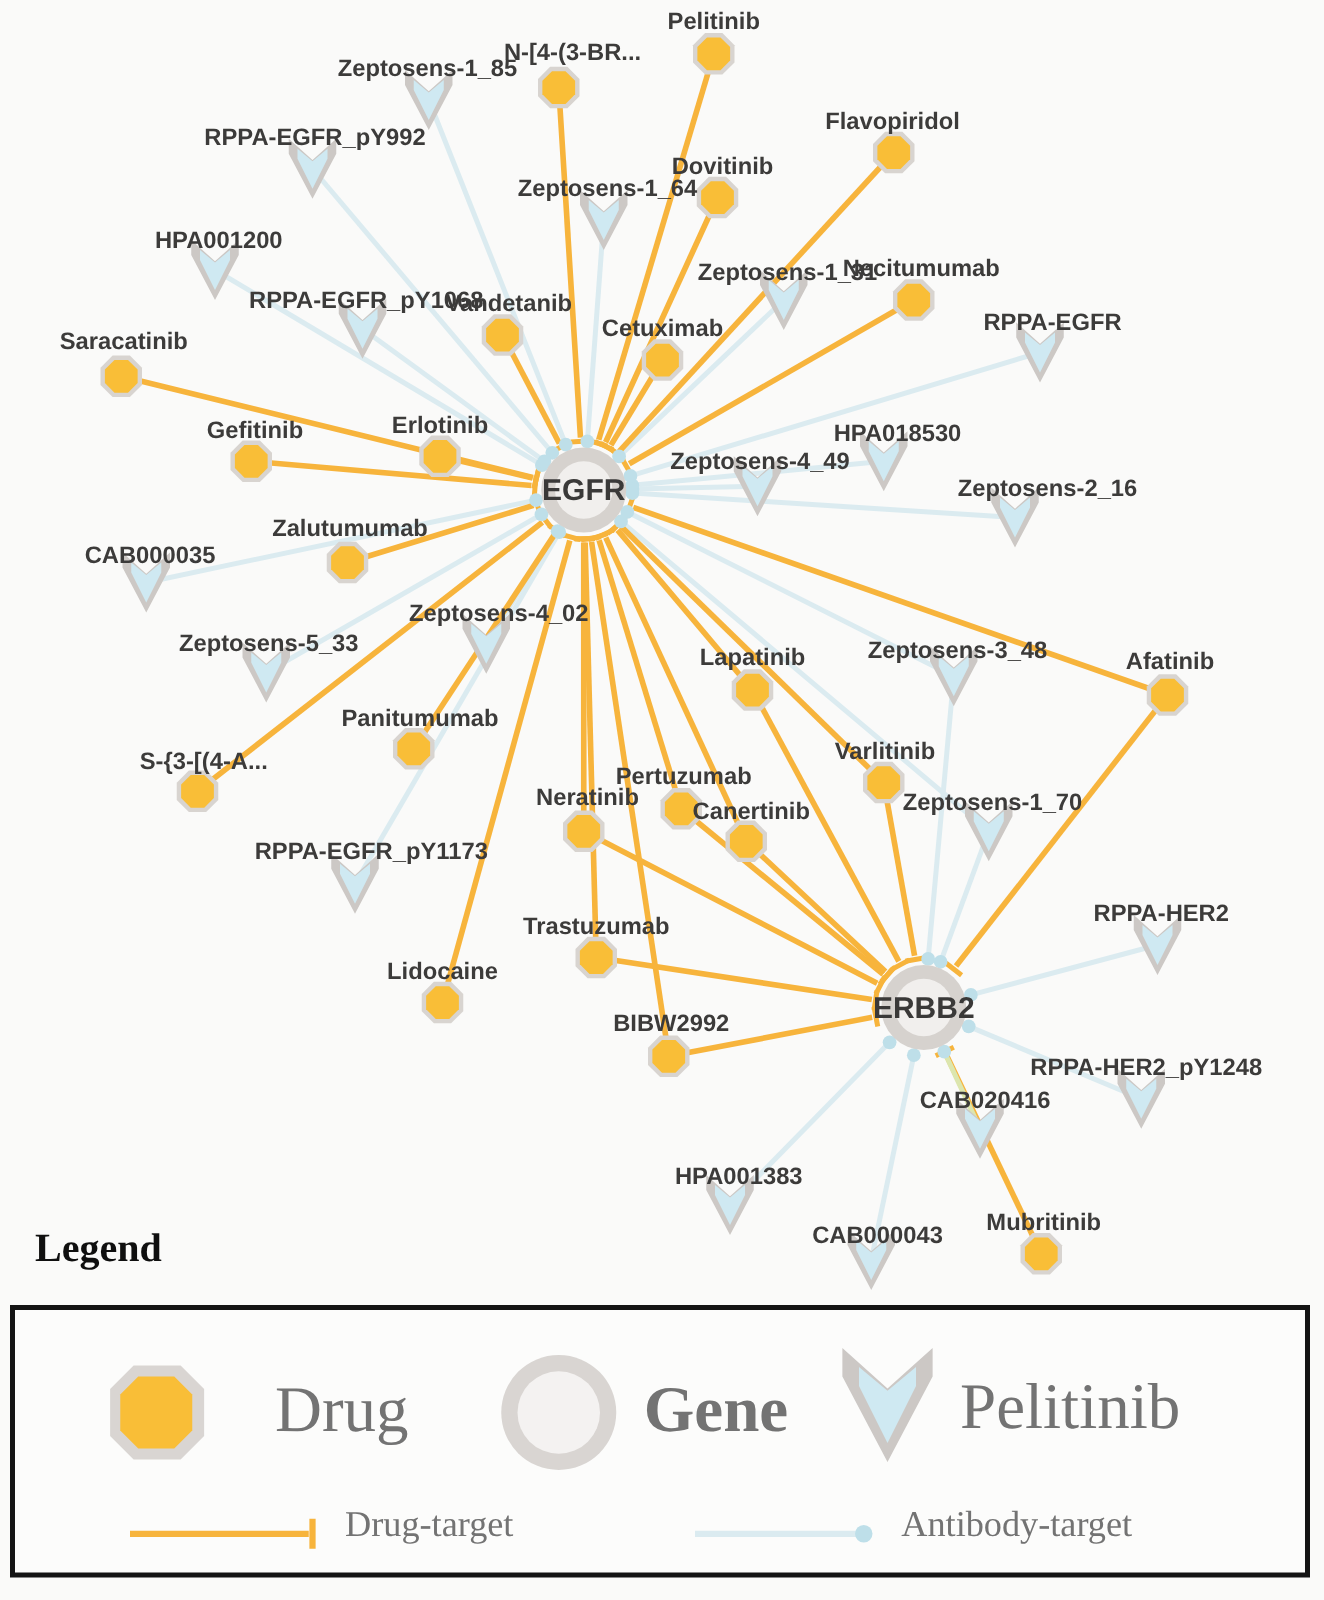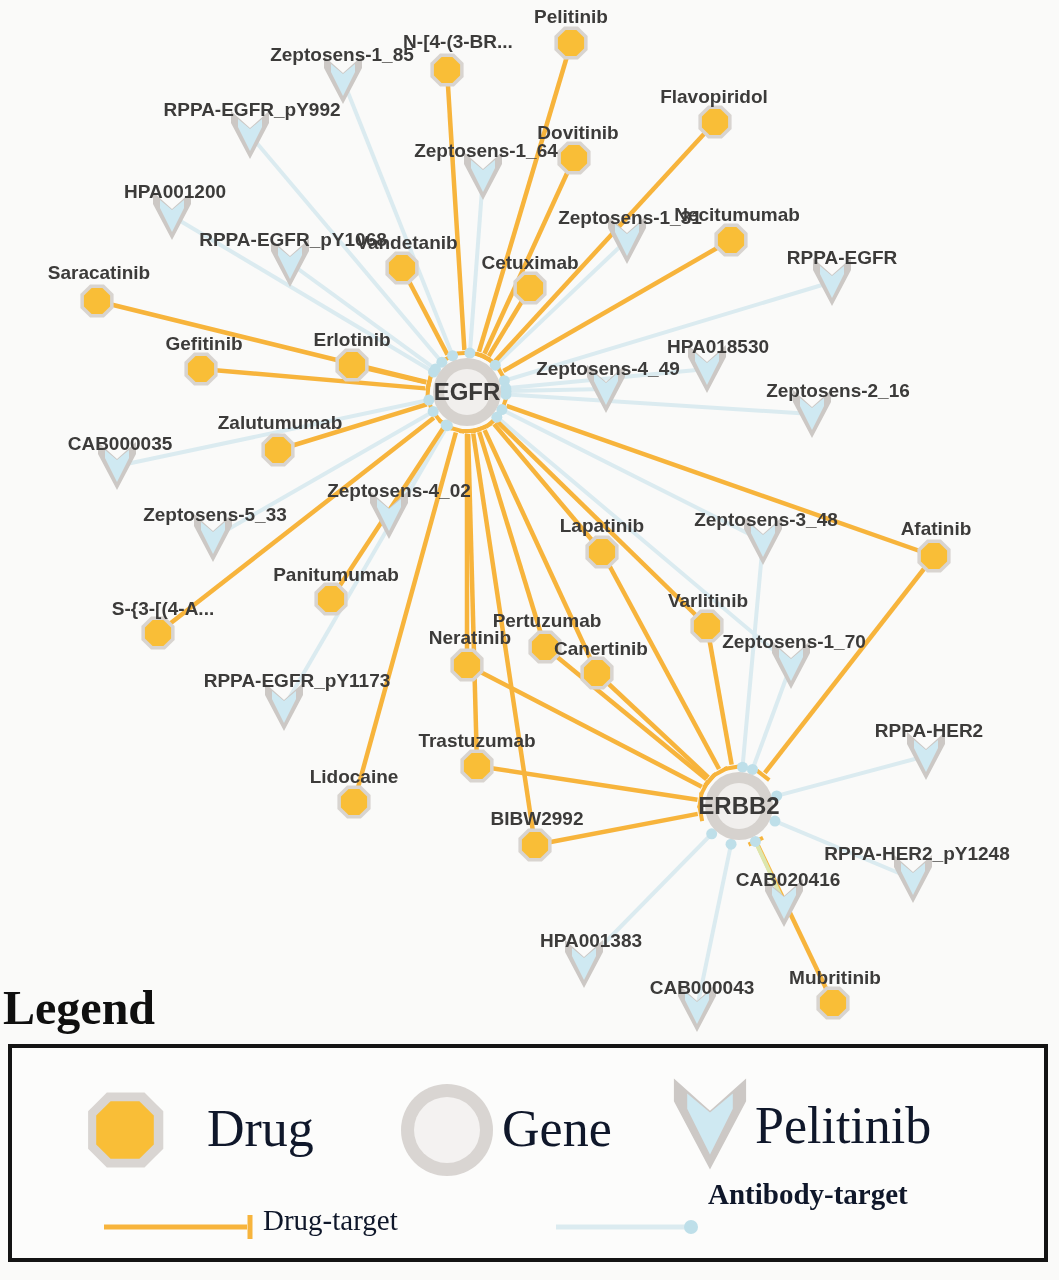--- a/index.html
+++ b/index.html
@@ -1,30 +1,30 @@
 <!DOCTYPE html>
 <html><head>
 <meta charset="utf-8">
 <style>
   html,body{margin:0;padding:0;background:#fafaf9;}
   #stage{position:relative;width:1059px;height:1280px;background:#fafaf9;overflow:hidden;
          font-family:"Liberation Sans",sans-serif;}
   #graph,#legend-symbols{position:absolute;left:0;top:0;width:1059px;height:1280px;}
-  .legend-title{position:absolute;left:3px;top:980px;font-family:"Liberation Serif",serif;
-                font-weight:bold;font-size:48px;color:#0f0f0f;}
+  .legend-title{position:absolute;left:28px;top:980px;font-family:"Liberation Serif",serif;
+                font-weight:bold;font-size:32px;color:#0f0f0f;}
   .legend-box{position:absolute;left:8px;top:1044px;width:1032px;height:210px;
               border:4px solid #141414;background:#fcfcfb;}
-  .legend-label{position:absolute;font-family:"Liberation Serif",serif;color:#0f172a;
-                font-size:52px;line-height:1;}
+  .legend-label{position:absolute;font-family:"Liberation Serif",serif;color:#737373;
+                font-size:52px;line-height:1;margin-left:13px;}
   .legend-label.small{font-size:29px;}
   .lbl-drug{left:207px;top:1103px;}
-  .lbl-gene{left:502px;top:1103px;}
+  .lbl-gene{left:502px;top:1103px;font-weight:bold;}
   .lbl-antibody{left:755px;top:1100px;}
   .lbl-drugtarget{left:263px;top:1206px;}
-  .lbl-abtarget{left:708px;top:1180px;font-weight:bold;}
+  .lbl-abtarget{left:708px;top:1206px;}
   text.nodelabel{font-family:"Liberation Sans",sans-serif;font-weight:bold;font-size:19px;fill:#3c3b3a;}
   text.genelabel{font-family:"Liberation Sans",sans-serif;font-weight:bold;font-size:24px;fill:#3a3938;}
 </style>
 </head>
 <body>
 
 <div id="stage">
 
   <svg id="graph" viewBox="0 0 1059 1280">
       <g>

